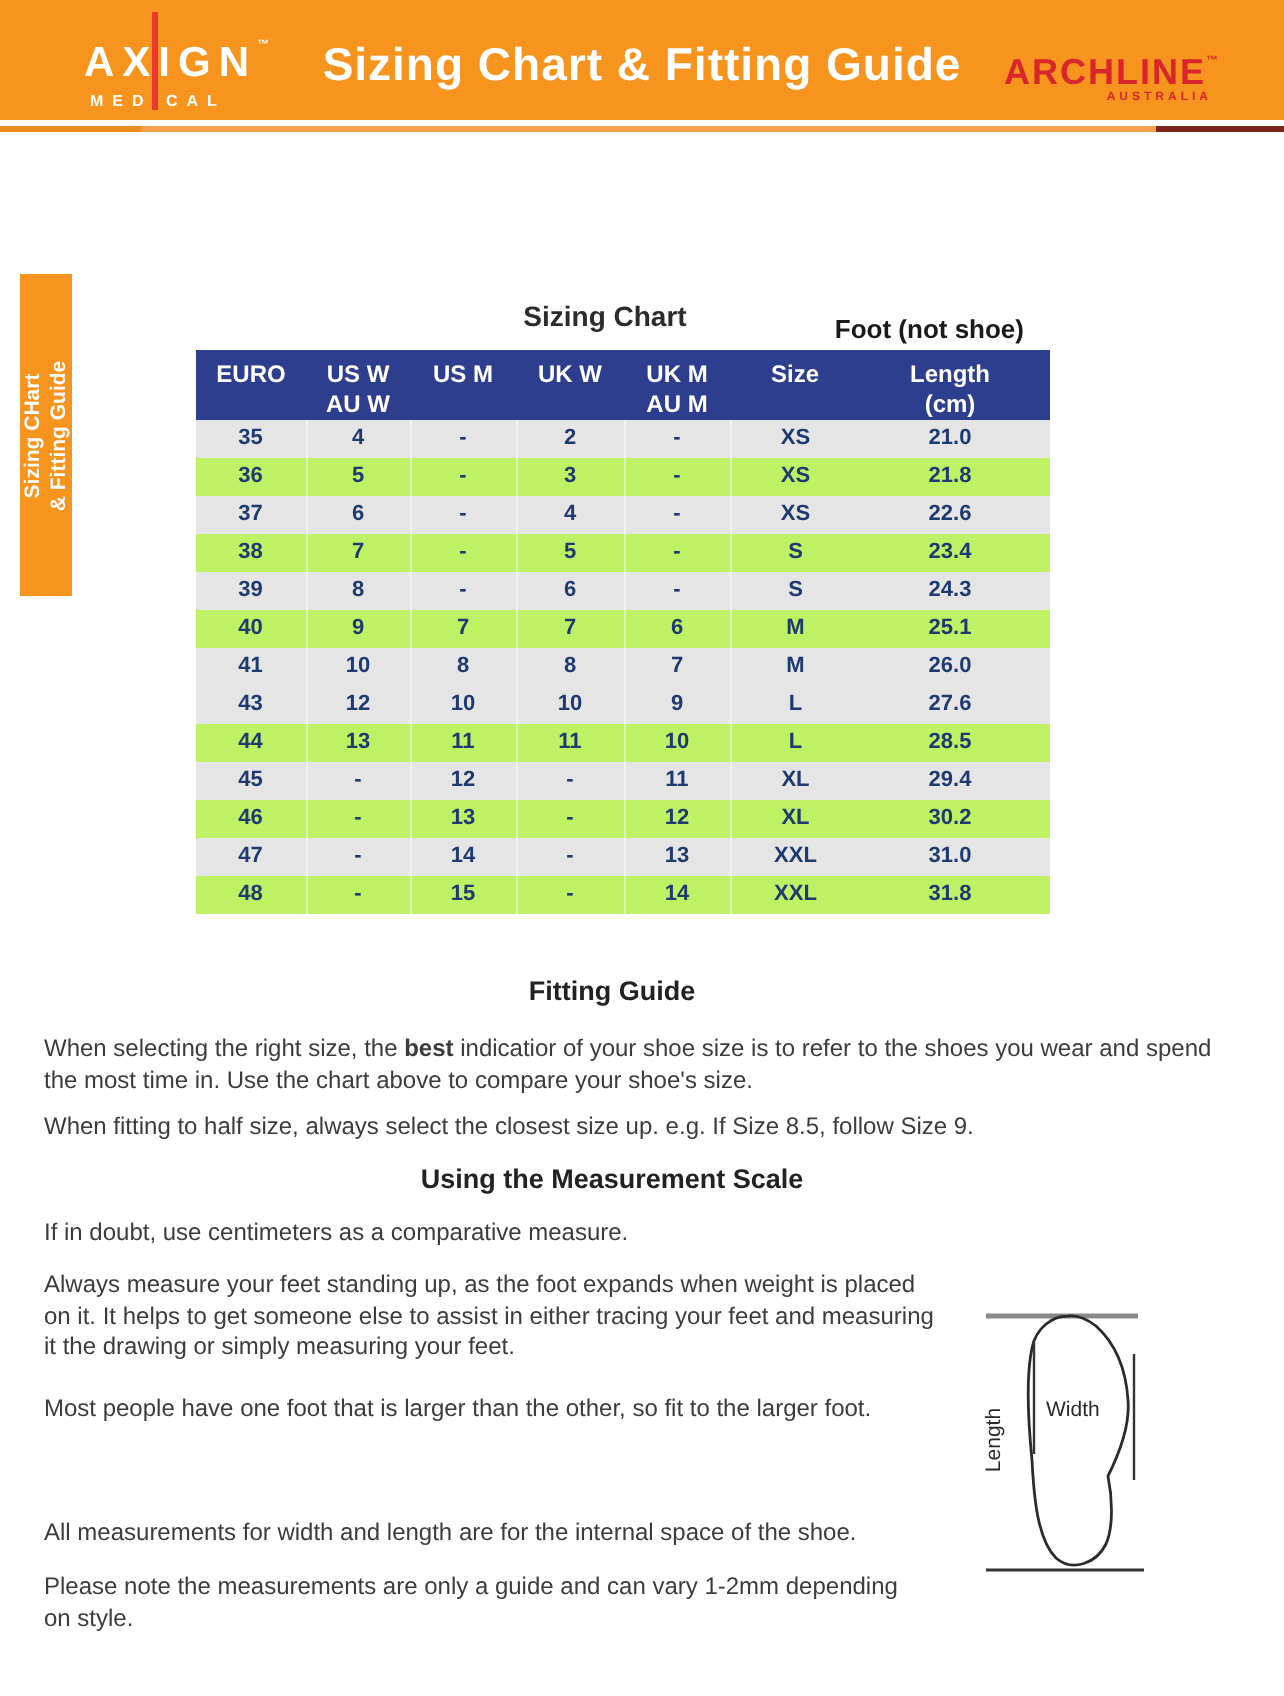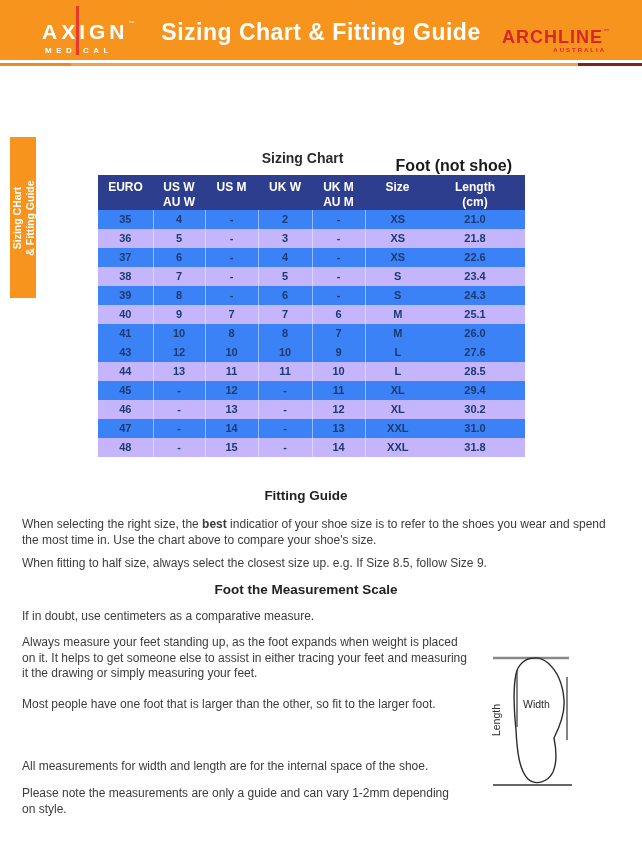--- a/index.html
+++ b/index.html
@@ -27,30 +27,30 @@
   .side-tab { position:absolute; left:10px; top:137px; width:26px; height:161px; background:#F7941D; }
   .side-tab .txt { position:absolute; left:50%; top:50%; width:150px;
     transform:translate(-50%,-50%) rotate(-90deg);
     color:#fff; font-size:10.5px; font-weight:bold; line-height:12.5px;
     text-align:center; white-space:pre-line; }
 
   
   .chart-title { position:absolute; left:80px; top:150px; width:445px; text-align:center;
     font-size:14px; font-weight:bold; color:#2b2b2b; }
   .foot-note { position:absolute; left:367px; top:157px; width:145px; text-align:right;
-    font-size:16px; font-weight:bold; color:#1a1a1a; }
+    font-size:13px; font-weight:bold; color:#1a1a1a; }
   table.size-table { position:absolute; left:98px; top:175px; width:427px;
     border-collapse:collapse; table-layout:fixed; }
   table.size-table th { background:#2E3E8E; color:#fff; font-size:12px; font-weight:bold;
     vertical-align:top; padding-top:5px; line-height:15px; height:35px;
     white-space:pre-line; text-align:center; }
   table.size-table td { height:19px; font-size:11px; font-weight:bold; color:#1e3a70;
     text-align:center; line-height:19px; padding:0; }
-  table.size-table tr.teal td { background:#3b82f6; }
-  table.size-table tr.lav td { background:#c4b5fd; }
+  table.size-table tr.teal td { background:#e5e5e5; }
+  table.size-table tr.lav td { background:#bef264; }
   table.size-table td.sep { border-right:1px solid rgba(255,255,255,0.45); }
   table.size-table .size-col { text-align:center; padding-left:5px; }
 
   
   .sec-heading { position:absolute; left:0; width:612px; text-align:center;
     font-size:13.5px; font-weight:bold; color:#222; }
   .para { position:absolute; left:22px; font-size:12px; line-height:15.5px; color:#3c3c3c;
     white-space:pre-line; }
   #p1 { top:517px; width:606px; white-space:normal; }
   #p2 { top:556px; width:606px; }
@@ -235,21 +235,21 @@
       </tbody>
   </table>
 
   <div class="sec-heading" style="top:488px;">Fitting Guide</div>
   <div class="para" id="p1">
     <span>When selecting the right size, the </span><b>best</b><span> indicatior of your shoe size is to refer to the shoes you wear and spend</span><br>
     <span>the most time in. Use the chart above to compare your shoe's size.</span>
   </div>
   <div class="para" id="p2">When fitting to half size, always select the closest size up. e.g. If Size 8.5, follow Size 9.</div>
 
-  <div class="sec-heading" style="top:582px;">Foot the Measurement Scale</div>
+  <div class="sec-heading" style="top:582px;">Using the Measurement Scale</div>
   <div class="para" id="p3">If in doubt, use centimeters as a comparative measure.</div>
   <div class="para" id="p4">Always measure your feet standing up, as the foot expands when weight is placed
 on it. It helps to get someone else to assist in either tracing your feet and measuring
 it the drawing or simply measuring your feet.</div>
   <div class="para" id="p6">All measurements for width and length are for the internal space of the shoe.</div>
   <div class="para" id="p5">Most people have one foot that is larger than the other, so fit to the larger foot.</div>
   <div class="para" id="p7">Please note the measurements are only a guide and can vary 1-2mm depending
 on style.</div>
 
   <svg class="foot-svg" width="100" height="150" viewBox="0 0 100 150">

